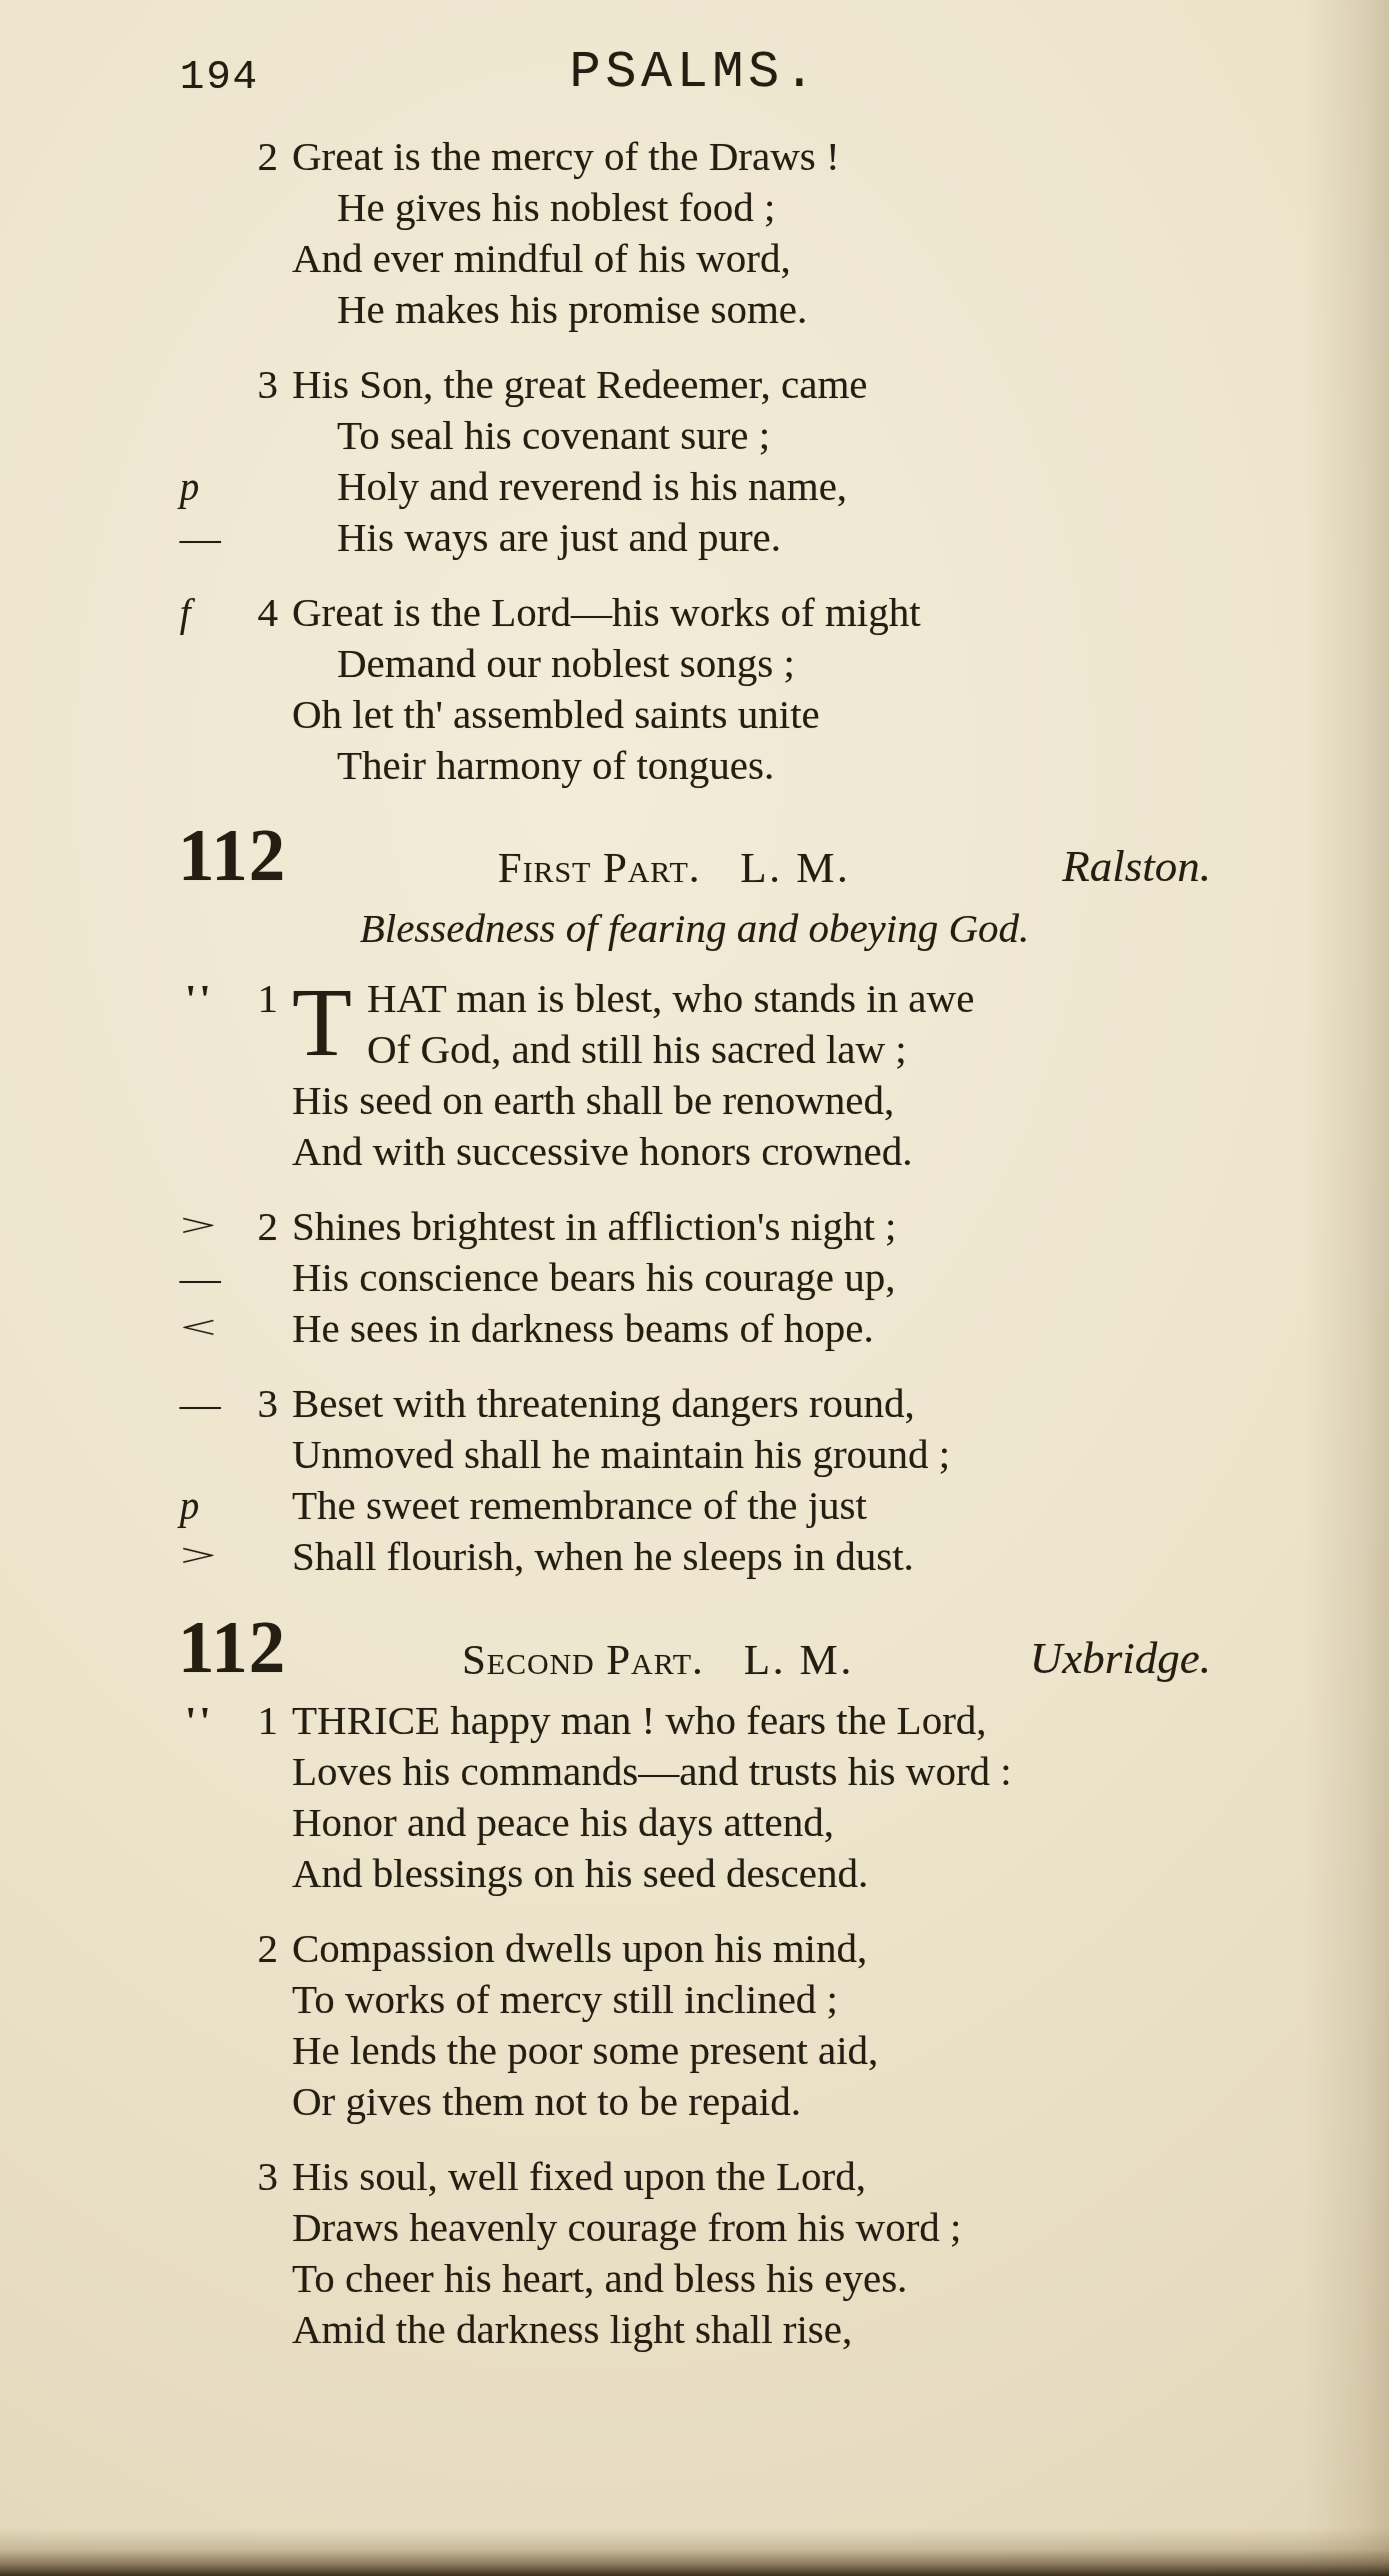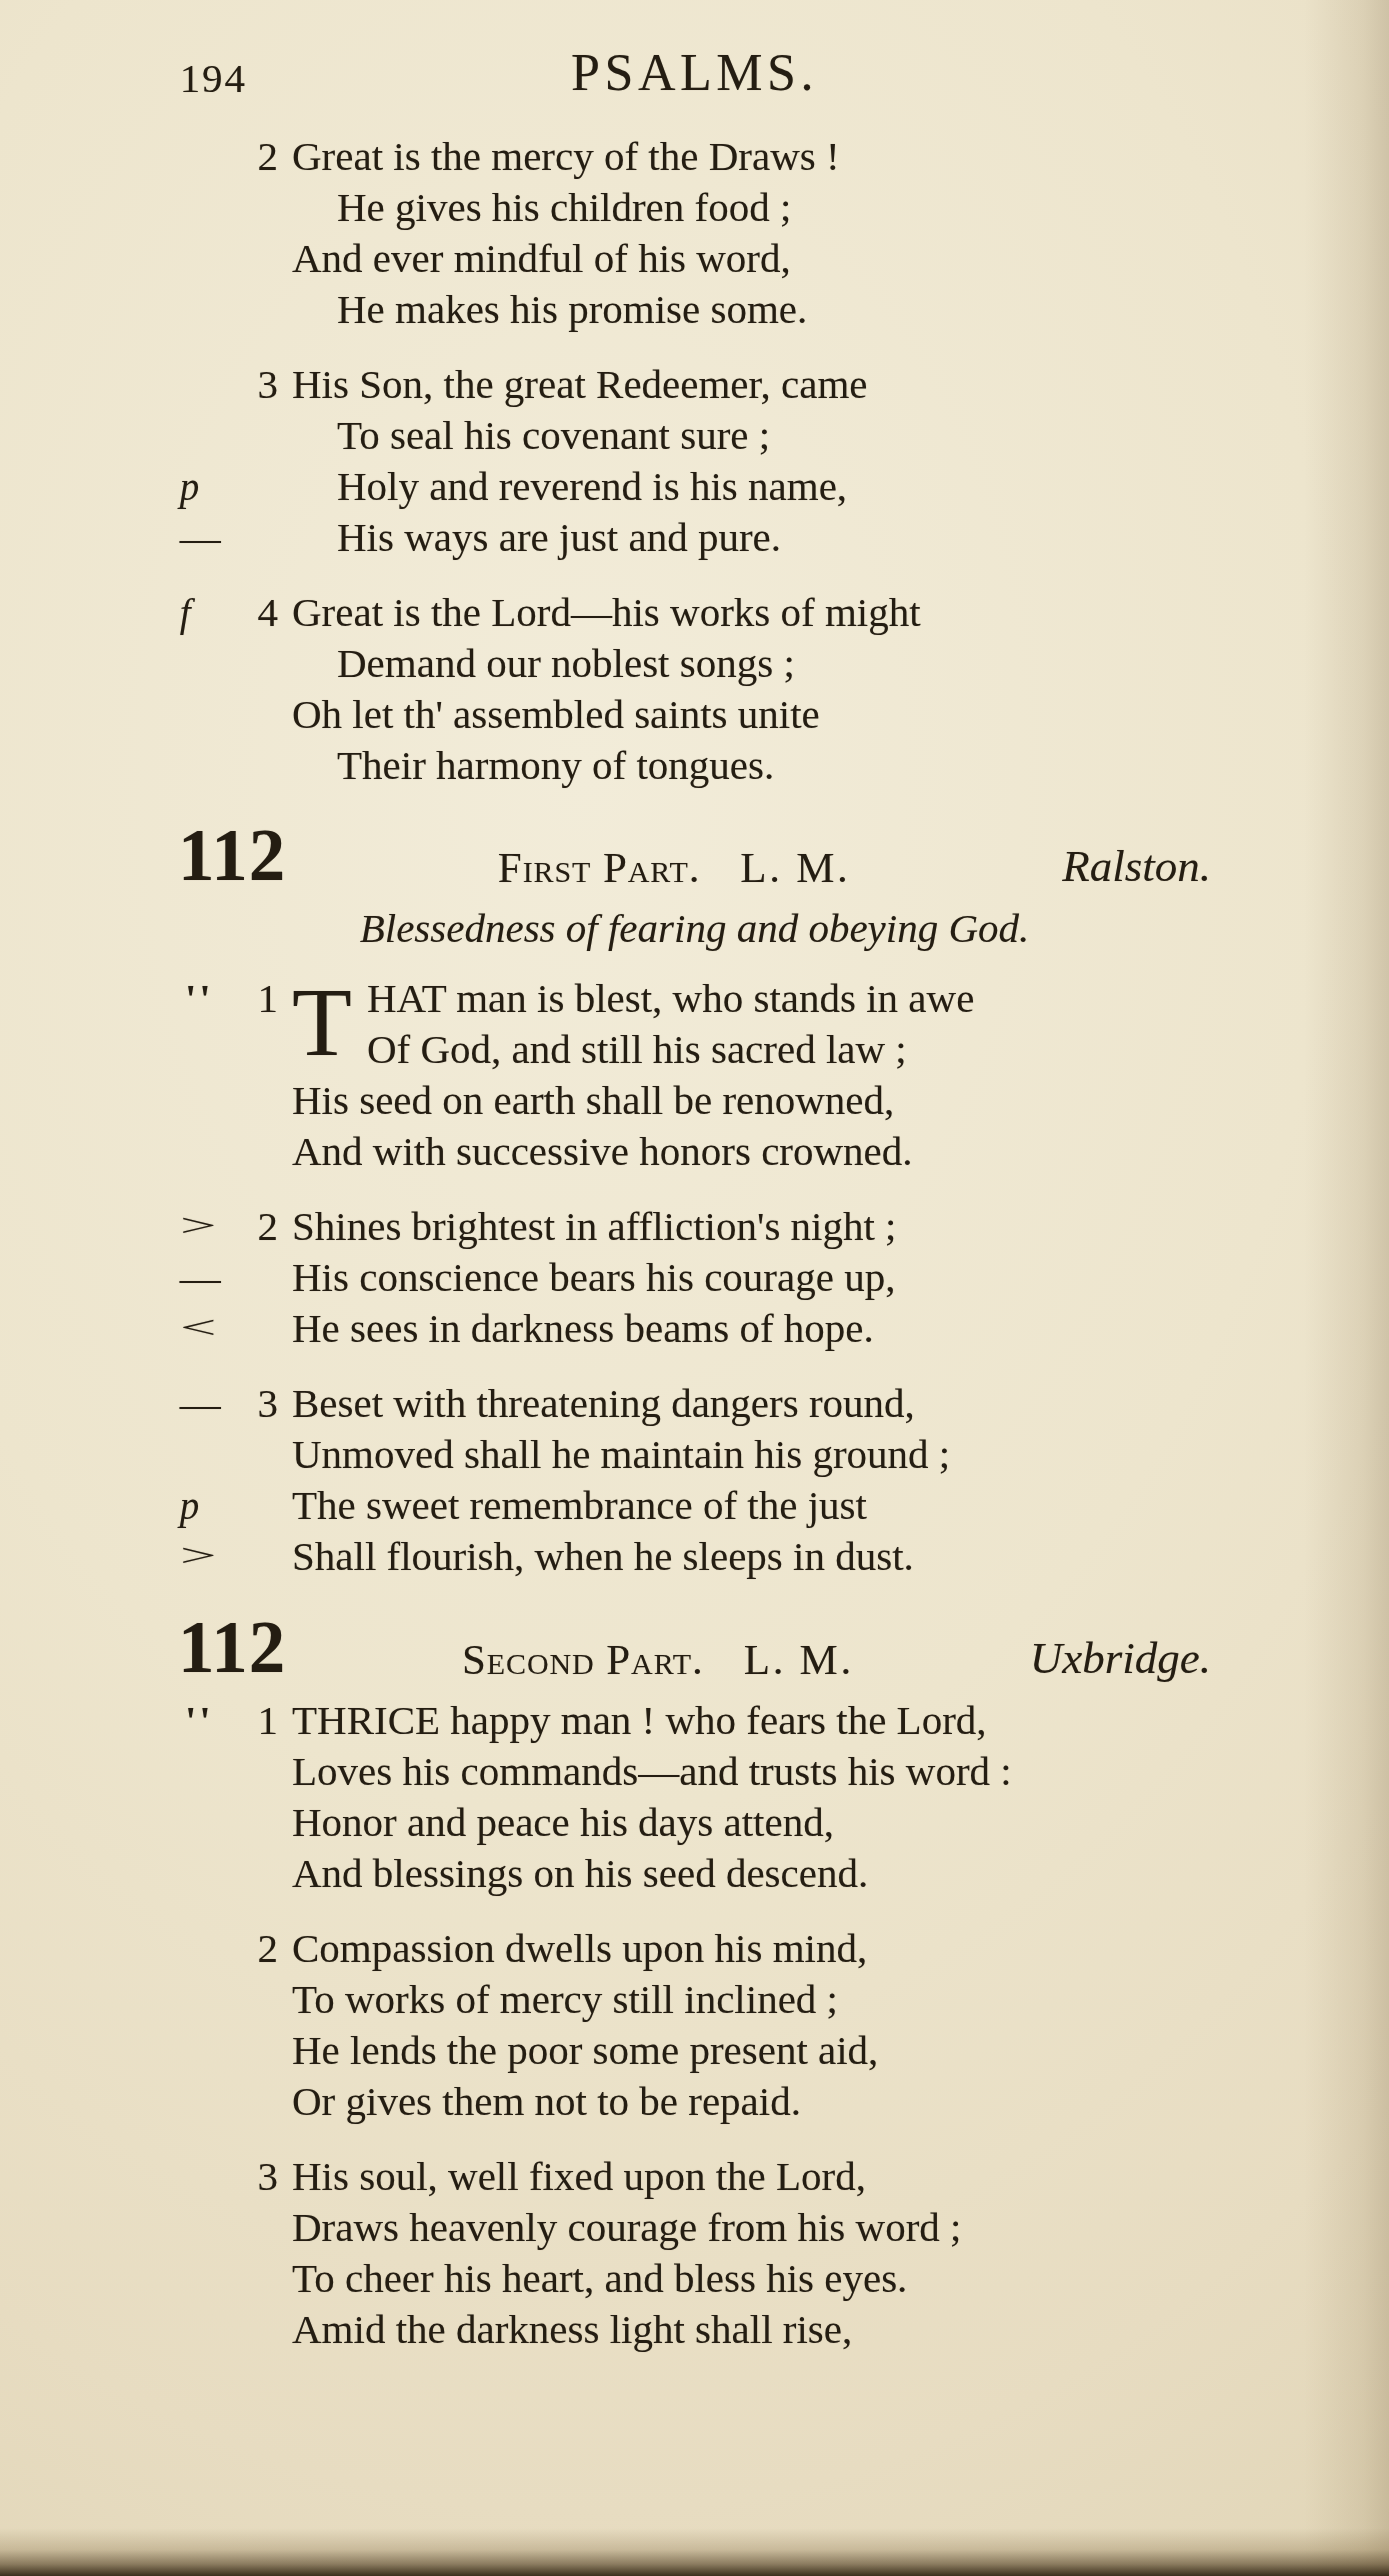--- a/index.html
+++ b/index.html
@@ -20,21 +20,21 @@
     background:linear-gradient(to right, rgba(140,118,80,0), rgba(140,118,80,.16) 70%, rgba(118,96,60,.24));
   }
   .edge-bottom {
     position:absolute; left:0; bottom:0; width:100%; height:48px;
     background:linear-gradient(to bottom, rgba(133,110,70,0) 0%, rgba(133,110,70,.30) 45%, rgba(84,66,38,.62) 75%, rgba(45,34,16,.93) 100%);
   }
   .sheet {
     position:absolute; left:178px; top:41px; width:1033px;
     text-shadow:0 0 0.9px rgba(45,34,18,.32);
   }
-  .running-head { position:relative; height:77px; margin-bottom:12.5px; }
+  .running-head { position:relative; height:77px; margin-bottom:12.5px;font-family:Liberation Mono, monospace; }
   .page-number { position:absolute; left:1.8px; top:12.5px; font-size:41px; letter-spacing:1.8px; }
   .running-title { text-align:center; font-size:52px; letter-spacing:4.5px; padding-top:1.8px; }
 
   .stanza { position:relative; margin-bottom:24px; }
   .line { position:relative; padding-left:114px; font-size:41px; line-height:51px; white-space:nowrap; }
   .mark { position:absolute; left:1.8px; top:0; font-size:37px; }
   .mark.dyn { font-style:italic; font-size:39px; }
   .mark.hairpin { display:inline-block; transform:scale(1.8,.85); transform-origin:left center; font-size:36px; }
   .mark.dash { font-size:41px; }
   .mark.ticks { font-size:41px; letter-spacing:2.7px; left:7.1px; font-weight:bold; }
@@ -59,21 +59,21 @@
 <div class="paper-bg"></div>
 
 <div class="sheet">
   <header class="running-head">
     <span class="page-number">194</span>
     <div class="running-title">PSALMS.</div>
   </header>
   <main>
       <section class="stanza">
         <div class="line"><span class="vnum">2</span><span class="text">Great is the mercy of the Draws !</span></div>
-        <div class="line"><span class="text indent-1">He gives his children food ;</span></div>
+        <div class="line"><span class="text indent-1">He gives his noblest food ;</span></div>
         <div class="line"><span class="text">And ever mindful of his word,</span></div>
         <div class="line"><span class="text indent-1">He makes his promise some.</span></div>
       </section>
       <section class="stanza">
         <div class="line"><span class="vnum">3</span><span class="text">His Son, the great Redeemer, came</span></div>
         <div class="line"><span class="text indent-1">To seal his covenant sure ;</span></div>
         <div class="line"><span class="mark dyn">p</span><span class="text indent-1">Holy and reverend is his name,</span></div>
         <div class="line"><span class="mark dash">—</span><span class="text indent-1">His ways are just and pure.</span></div>
       </section>
       <section class="stanza">

